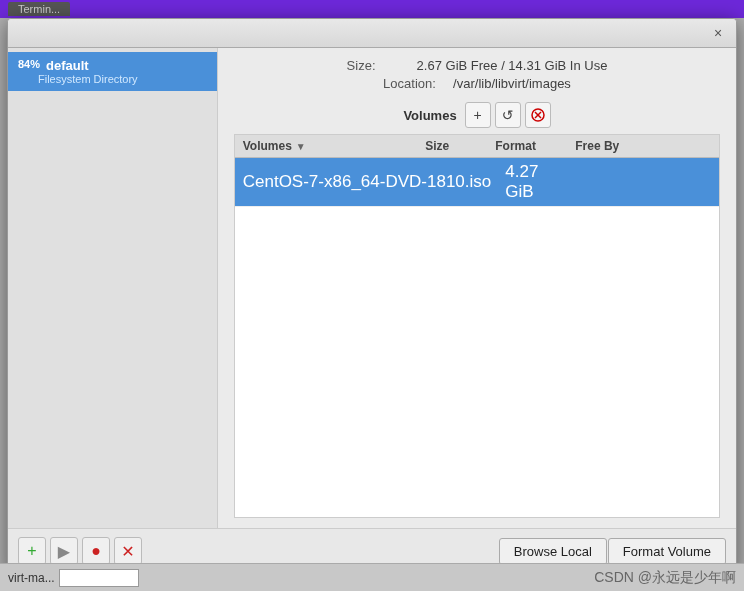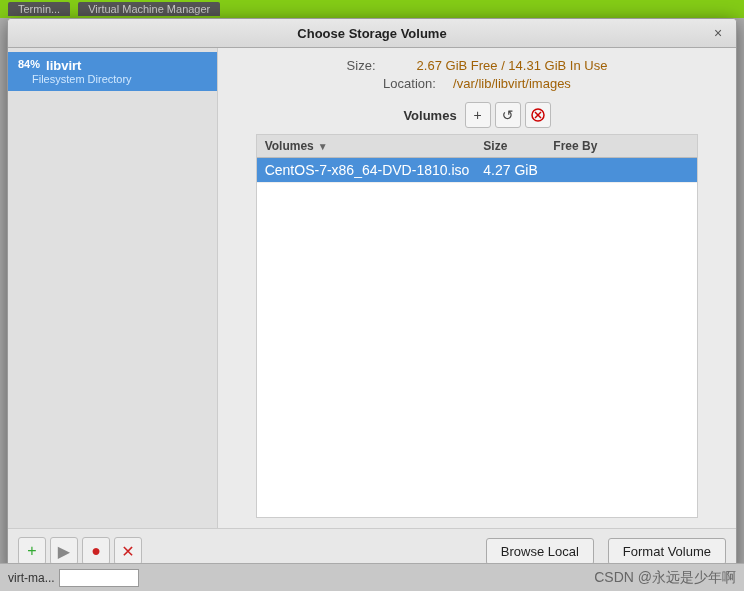--- a/index.html
+++ b/index.html
@@ -13,21 +13,21 @@
       position: relative;
     }
 
     
     .bg-bar {
       position: absolute;
       top: 0;
       left: 0;
       width: 744px;
       height: 18px;
-      background: #84cc16;
+      background: #6d28d9;
       display: flex;
       align-items: center;
       padding: 0 8px;
       gap: 8px;
     }
     .bg-bar-tab {
       background: #555;
       color: #ccc;
       font-size: 11px;
       padding: 1px 10px;
@@ -118,21 +118,21 @@
       font-size: 11px;
       font-weight: bold;
     }
     .pool-name {
       font-size: 13px;
       font-weight: bold;
     }
     .pool-type {
       font-size: 11px;
       color: #aaa;
-      margin-left: 14px;
+      margin-left: 20px;
     }
     .pool-item.selected .pool-type { color: #d0e8ff; }
 
     
     .right-panel {
       flex: 1;
       display: flex;
       flex-direction: column;
       padding: 10px;
       background: #ebebeb;
@@ -145,21 +145,21 @@
       margin-bottom: 3px;
       font-size: 13px;
     }
     .info-label {
       color: #555;
       width: 70px;
       flex-shrink: 0;
       font-weight: normal;
     }
     .info-value {
-      color: #a16207;
+      color: #404040;
     }
 
     
     .volumes-toolbar {
       display: flex;
       align-items: center;
       gap: 4px;
       margin: 8px 0 6px 0;
     }
     .vol-label {
@@ -226,21 +226,21 @@
     .sort-arrow {
       font-size: 10px;
       color: #666;
     }
 
     .table-row {
       display: flex;
       align-items: center;
       border-bottom: 1px solid #eee;
       cursor: pointer;
-      font-size: 14px;
+      font-size: 17px;
     }
     .table-row.selected {
       background: #4a90d9;
       color: white;
     }
     .td-name {
       flex: 1;
       padding: 4px 8px;
       white-space: nowrap;
       overflow: hidden;
@@ -272,21 +272,21 @@
       border-top: 1px solid #ccc;
     }
 
     .bottom-left {
       display: flex;
       gap: 4px;
     }
 
     .bottom-right {
       display: flex;
-      gap: 14px;
+      gap: 1px;
     }
 
     .icon-btn {
       width: 28px;
       height: 28px;
       background: #f0f0f0;
       border: 1px solid #bbb;
       border-radius: 3px;
       cursor: pointer;
       display: flex;
@@ -341,39 +341,37 @@
       margin-left: auto;
       font-size: 14px;
       color: #666;
     }
   </style>
 </head>
 <body>
 
 <div class="bg-bar">
   <span class="bg-bar-tab">Termin...</span>
-  <span class="bg-bar-tab">Virtual Machine Manager</span>
 </div>
 
 <div class="dialog">
 
   <div class="dialog-titlebar">
     <div style="width:16px"></div>
-    <div class="dialog-title">Choose Storage Volume</div>
     <button class="close-btn">×</button>
   </div>
 
   <div class="dialog-content">
     <div class="dialog-main">
 
       <div class="left-panel">
         <div class="pool-item selected">
           <div class="pool-item-header">
             <span class="pool-percent">84%</span>
-            <span class="pool-name">libvirt</span>
+            <span class="pool-name">default</span>
           </div>
           <div class="pool-type">Filesystem Directory</div>
         </div>
       </div>
 
       <div class="right-panel">
 
         <div class="info-row">
           <span class="info-label">Size:</span>
           <span class="info-value">2.67 GiB Free / 14.31 GiB In Use</span>
@@ -397,20 +395,21 @@
         </div>
 
         <div class="volumes-table">
 
           <div class="table-header">
             <div class="th-volumes">
               <span>Volumes</span>
               <span class="sort-arrow">▼</span>
             </div>
             <div class="th-size">Size</div>
+            <div class="th-format">Format</div>
             <div class="th-usedby">Free By</div>
           </div>
 
           <div class="table-row selected">
             <div class="td-name">CentOS-7-x86_64-DVD-1810.iso</div>
             <div class="td-size">4.27 GiB</div>
             <div class="td-usedby"></div>
           </div>
         </div>
       </div>

